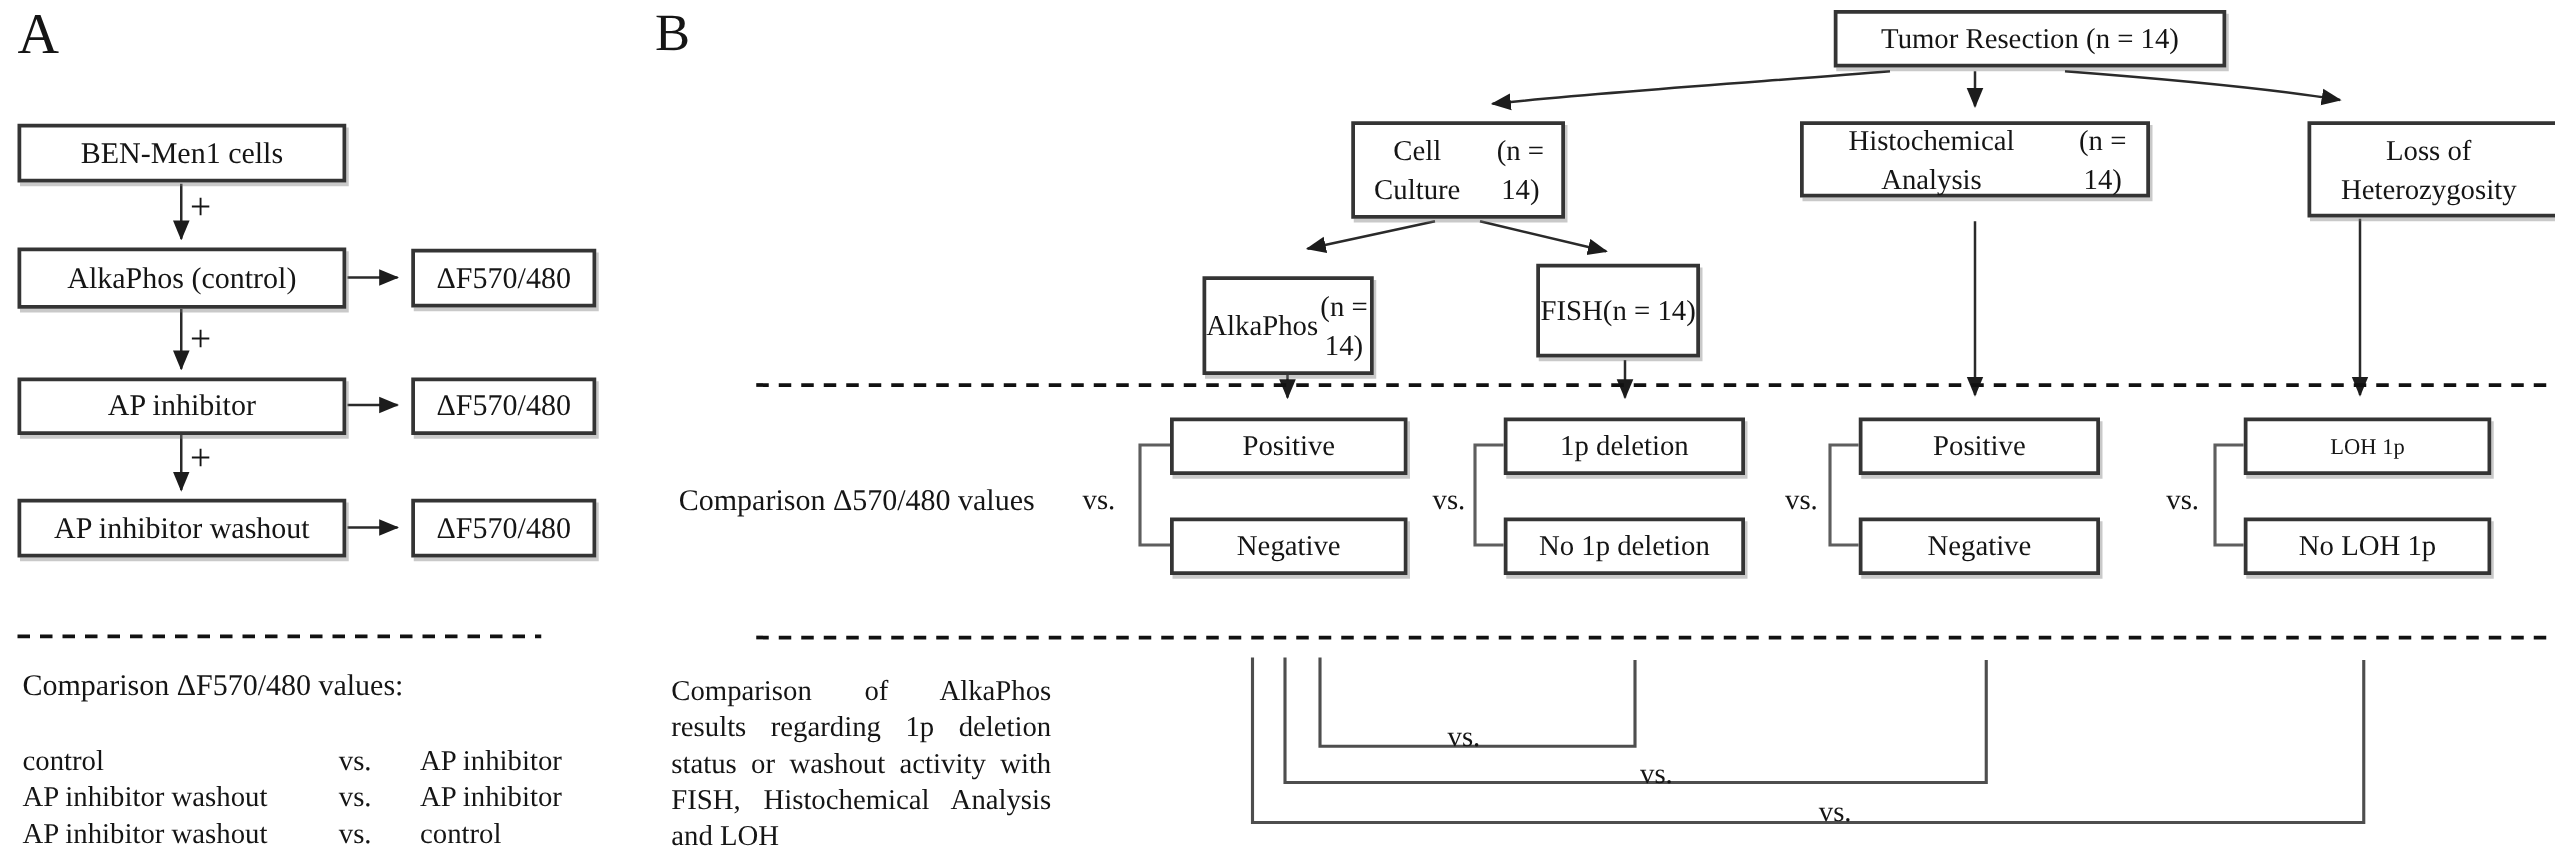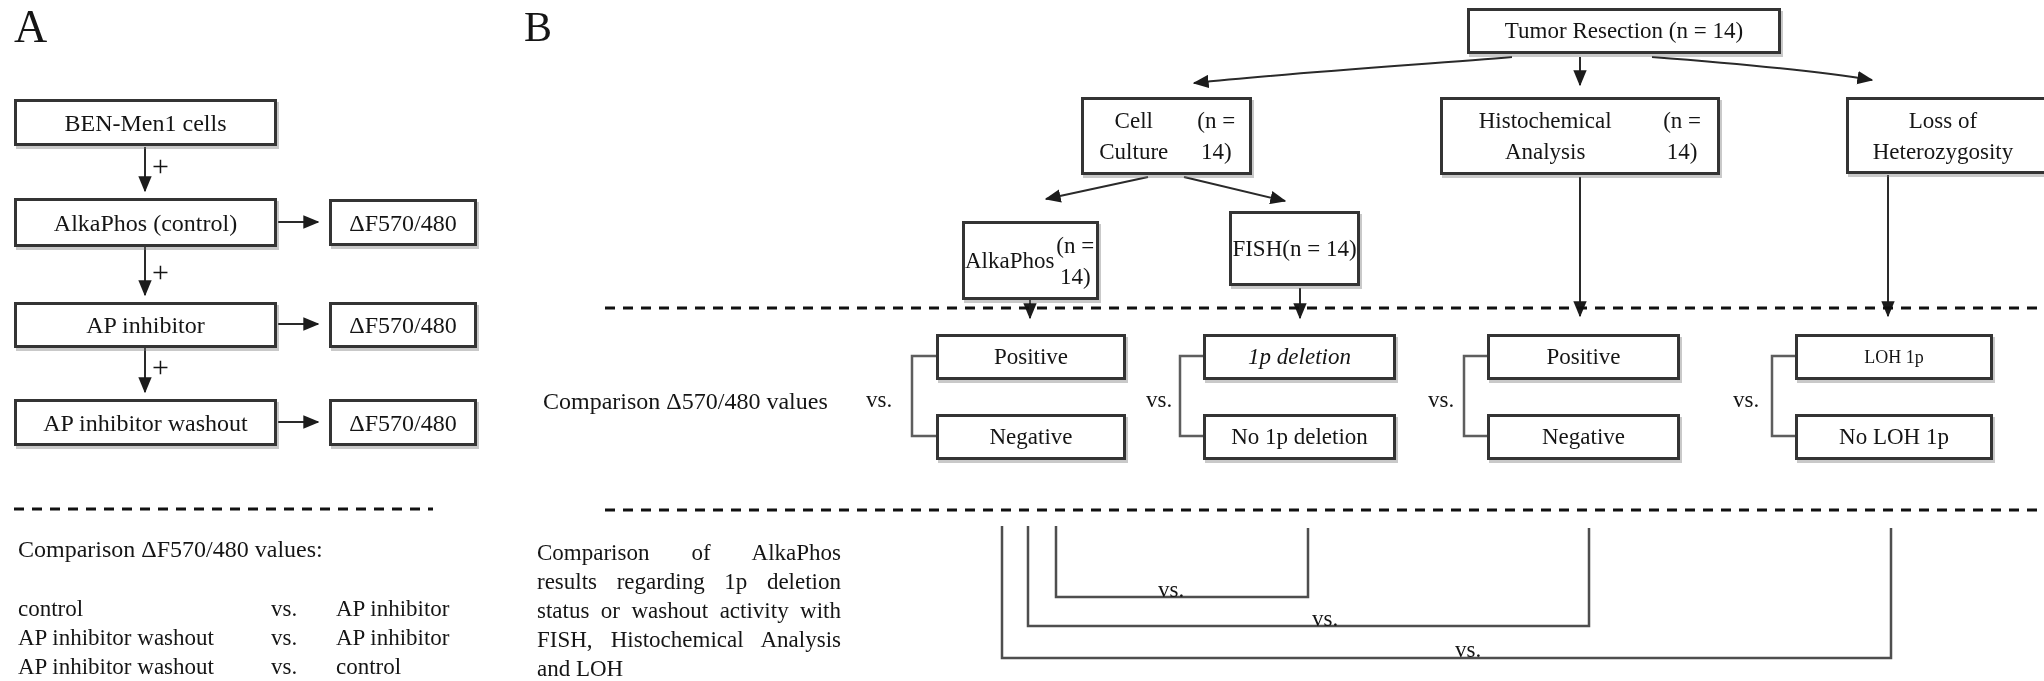--- a/index.html
+++ b/index.html
@@ -134,21 +134,21 @@
   <div class="panel-letter" style="left:524px;top:6px;font-size:42px;">B</div>
 
   <div class="bx" style="left:1467px;top:8px;width:314px;height:46px;font-size:23px;font-family:Liberation Serif, serif;">
     <span>Tumor Resection (n = 14)</span>
   </div>
 
   <div class="bx two" style="left:1081px;top:97px;width:171px;height:78px;">
     <span>Cell Culture</span>
     <span>(n = 14)</span>
   </div>
-  <div class="bx two" style="left:1440px;top:97px;width:280px;height:78px;">
+  <div class="bx two" style="left:1440px;top:97px;width:280px;height:61px;">
     <span>Histochemical Analysis</span>
     <span>(n = 14)</span>
   </div>
   <div class="bx two" style="left:1846px;top:97px;width:259px;height:77px;">
     <span>Loss of Heterozygosity</span>
     <span>(n = 14)</span>
   </div>
 
   <div class="bx two" style="left:962px;top:211px;width:137px;height:79px;margin-top:10px;">
     <span>AlkaPhos</span>
@@ -163,21 +163,21 @@
 
   <div class="vs" style="left:866px;top:388px;">vs.</div>
   <div class="bx" style="left:936px;top:334px;width:190px;height:46px;font-size:23px;">
     <span>Positive</span>
   </div>
   <div class="bx" style="left:936px;top:414px;width:190px;height:46px;font-size:23px;">
     <span>Negative</span>
   </div>
 
   <div class="vs" style="left:1146px;top:388px;">vs.</div>
-  <div class="bx" style="left:1203px;top:334px;width:193px;height:46px;font-size:23px;font-style:italic;">
+  <div class="bx" style="left:1203px;top:334px;width:193px;height:46px;font-size:23px;">
     <span>1p deletion</span>
   </div>
   <div class="bx" style="left:1203px;top:414px;width:193px;height:46px;font-size:23px;">
     <span>No 1p deletion</span>
   </div>
 
   <div class="vs" style="left:1428px;top:388px;">vs.</div>
   <div class="bx" style="left:1487px;top:334px;width:193px;height:46px;font-size:23px;">
     <span>Positive</span>
   </div>

